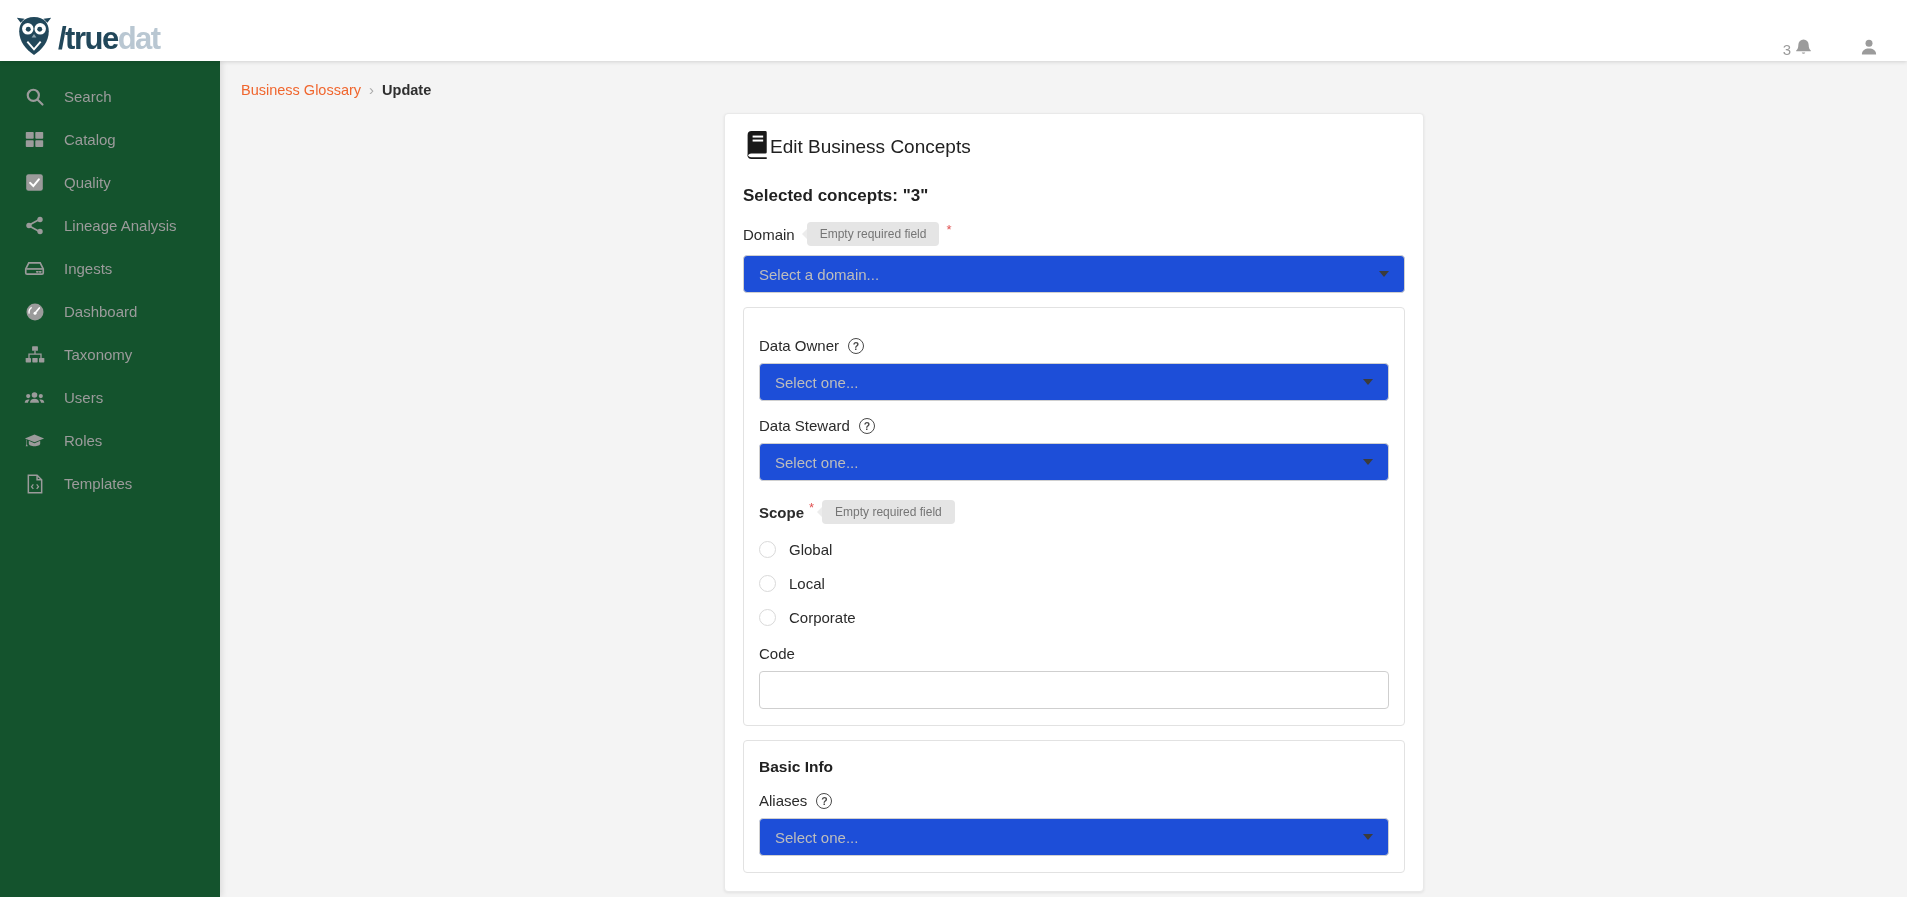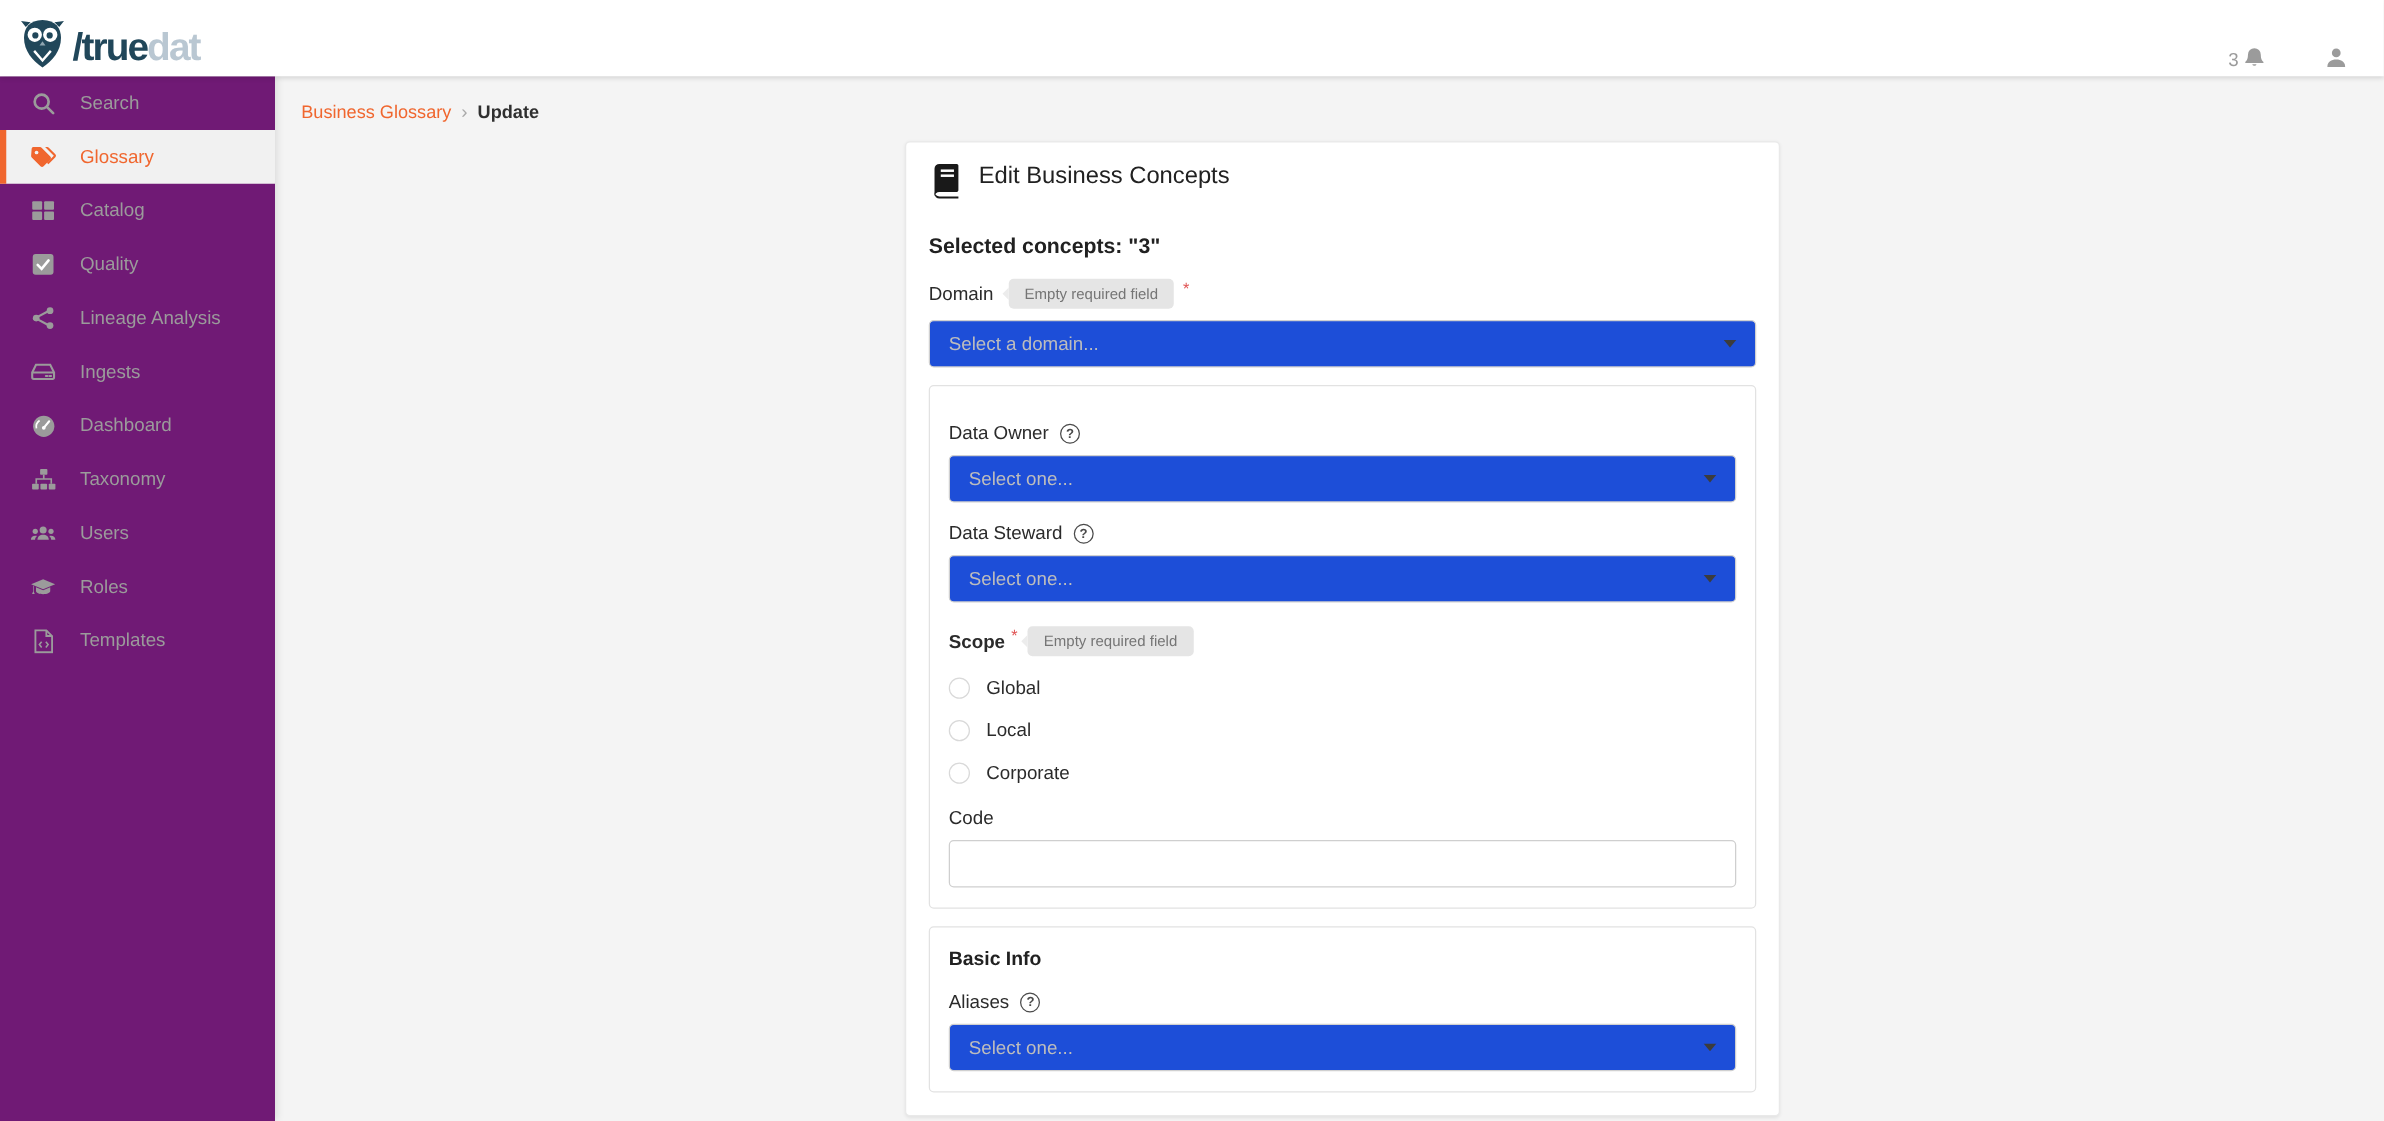--- a/index.html
+++ b/index.html
@@ -12,38 +12,38 @@
             display:flex; align-items:flex-end; justify-content:space-between; padding:0 20px 0 14px; }
   .logo { display:flex; align-items:center; gap:4px; }
   .logo-text { font-size:31px; font-weight:800; letter-spacing:-1.5px; line-height:1; }
   .logo-dark { color:#21475a; }
   .logo-light { color:#b9c7d2; }
   .topbar-right { display:flex; align-items:center; gap:46px; padding-right:8px; }
   .notif { display:flex; align-items:center; gap:3px; color:#9b9b9b; font-size:15px; cursor:pointer; }
   .icon-gray { color:#9b9b9b; }
 
   
-  .sidebar { position:fixed; top:61px; left:0; bottom:0; width:220px; background:#701a75;
-             box-shadow:2px 0 6px rgba(0,0,0,.10); z-index:10; padding-top:0; }
+  .sidebar { position:fixed; top:61px; left:0; bottom:0; width:220px; background:#14532d;
+             box-shadow:2px 0 6px rgba(0,0,0,.10); z-index:10; padding-top:14px; }
   .side-item { height:43px; display:flex; align-items:center; gap:19px; padding-left:24px;
                color:#9b9b9b; font-size:15px; cursor:pointer; }
   .side-item .s-icon { width:21px; height:21px; display:flex; align-items:center; justify-content:center; flex:0 0 21px; }
   .side-item.active { background:#f1f1f1; border-left:5px solid #f0662e; padding-left:19px; color:#f0662e; }
 
   
   .main { margin-left:220px; padding:20px 0 0 21px; }
   .breadcrumb { font-size:14.5px; display:flex; align-items:center; gap:8px; }
   .bc-link { color:#f0662e; cursor:pointer; text-decoration:none; }
   .bc-sep { color:#aaa; font-size:15px; }
   .bc-current { color:#2f2f2f; font-weight:bold; }
 
   .card { width:700px; margin:15px auto 0 auto; background:#fff; border-radius:4px;
           border:1px solid #e9e9e9; box-shadow:0 1px 3px rgba(0,0,0,.08);
           padding:16px 18px 18px 18px; }
-  .card-header { display:flex; align-items:flex-start; gap:13px; }
+  .card-header { display:flex; align-items:center; }
   .card-title { font-size:19px; color:#212121; }
   .selected-line { font-size:17px; font-weight:bold; margin-top:22px; }
   .instruction { font-size:15px; font-weight:bold; margin-top:22px; }
 
   .field-label-row { display:flex; align-items:center; margin-top:16px; font-size:15px; color:#2b2b2b; }
   .badge { position:relative; display:inline-block; background:#e5e5e5; color:#757575;
            font-size:12px; padding:5px 13px; border-radius:4px; margin-left:12px; }
   .badge::before { content:""; position:absolute; left:-5px; top:50%; transform:translateY(-50%);
                    border-top:5px solid transparent; border-bottom:5px solid transparent;
                    border-right:5px solid #ececec; }
@@ -112,30 +112,20 @@
   <div class="side-item">
     <span class="s-icon">
       <svg width="20" height="20" viewBox="0 0 24 24" fill="none" stroke="currentColor" stroke-width="2.6">
         <circle cx="10" cy="10" r="6.7"></circle>
           <line x1="15.2" y1="15.2" x2="21" y2="21" stroke-linecap="round"></line>
       </svg>
     </span>
     <span>Search</span>
   </div>
 
-  <div class="side-item active">
-    <span class="s-icon">
-      <svg width="21" height="21" viewBox="0 0 24 24" fill="currentColor">
-        <path d="M1.5 4.5 a1.5 1.5 0 0 1 1.5 -1.5 h6.2 a2 2 0 0 1 1.4 .6 l8 8 a2 2 0 0 1 0 2.8 l-6.2 6.2 a2 2 0 0 1 -2.8 0 l-8-8 a2 2 0 0 1 -.6-1.4 Z"></path>
-        <circle cx="6" cy="8" r="1.7" fill="#f1f1f1"></circle>
-        <path d="M13.8 3 h2 a2 2 0 0 1 1.4 .6 l6 6 a2 2 0 0 1 0 2.8 l-6.4 6.4 -1.4-1.4 6.4-6.4 -8-8 Z"></path>
-      </svg>
-    </span>
-    <span>Glossary</span>
-  </div>
 
   <div class="side-item">
     <span class="s-icon">
       <svg width="19" height="19" viewBox="0 0 24 24" fill="currentColor">
         <rect x="1" y="2.5" width="10" height="8.5" rx="1"></rect>
           <rect x="13" y="2.5" width="10" height="8.5" rx="1"></rect>
         <rect x="1" y="13" width="10" height="8.5" rx="1"></rect>
           <rect x="13" y="13" width="10" height="8.5" rx="1"></rect>
       </svg>
     </span>

